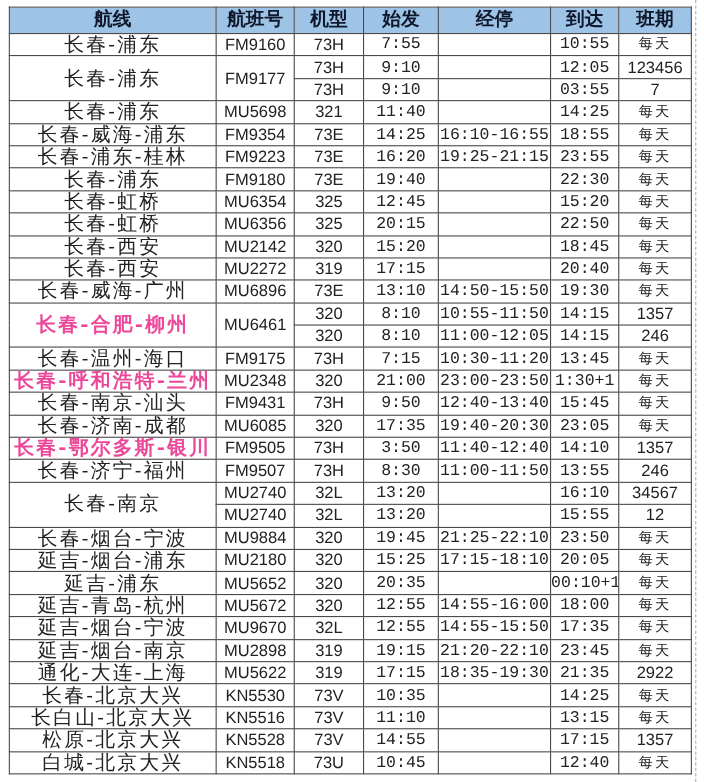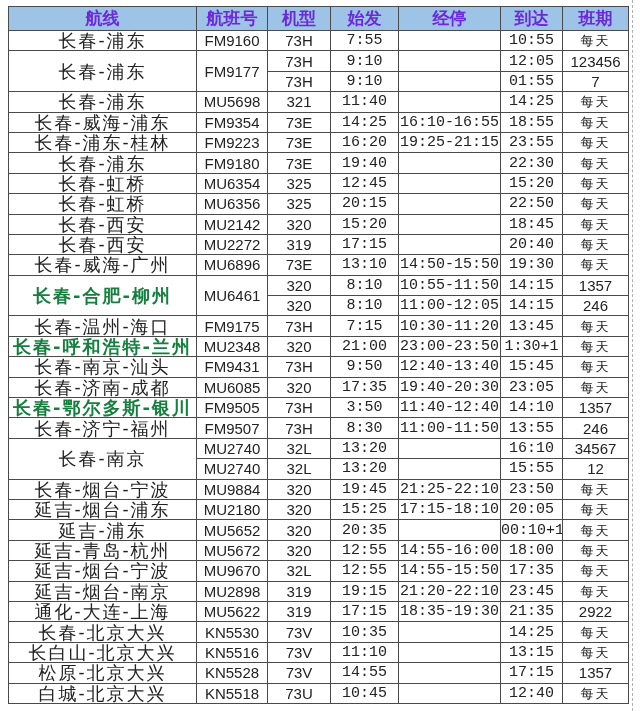--- a/index.html
+++ b/index.html
@@ -1,24 +1,24 @@
 <!DOCTYPE html>
 <html><head>
 <meta charset="utf-8">
 <style>
   html, body { margin: 0; padding: 0; background: #ffffff; }
   body { width: 640px; height: 711px; position: relative; overflow: hidden; }
   .wrap { position: absolute; left: 8px; top: 6px; width: 620px; }
   .dash { position: absolute; left: 632px; top: 0; width: 0; height: 711px; border-left: 1px dashed #b0b0b0; }
   table { border-collapse: collapse; width: 620px; table-layout: fixed; }
   th, td { border: 1px solid #4a4a4a; text-align: center; padding: 0; overflow: hidden; white-space: nowrap; }
-  th { background: #9dc3e6; height: 23px; font-family: "DejaVu Sans", sans-serif; font-weight: bold; font-size: 17px; color: #6d28d9; line-height: 23px; }
+  th { background: #9dc3e6; height: 23px; font-family: "DejaVu Sans", sans-serif; font-weight: bold; font-size: 17px; color: #0f172a; line-height: 23px; }
   td { height: 19.4px; line-height: 19px; font-size: 14px; color: #222; }
   td.route { font-family: "DejaVu Serif", serif; font-size: 18px; letter-spacing: 2px; }
-  td.route.red { color: #15803d; font-weight: bold; }
+  td.route.red { color: #ec4899; font-weight: bold; }
   td.mono { font-family: "Liberation Mono", monospace; font-size: 15px; }
   td.sans { font-family: "Liberation Sans", sans-serif; font-size: 15px; }
   td.days { font-family: "Liberation Sans", sans-serif; font-size: 15px; }
   td.days.zh { font-family: "DejaVu Serif", serif; font-size: 13px; letter-spacing: 2px; }
 </style>
 </head>
 <body>
 
 <div class="dash"></div>
 <div class="wrap">
@@ -59,21 +59,21 @@
           <td class="sans">73H</td>
           <td class="mono">9:10</td>
           <td class="mono"></td>
           <td class="mono">12:05</td>
           <td class="days">123456</td>
         </tr>
         <tr>
           <td class="sans">73H</td>
           <td class="mono">9:10</td>
           <td class="mono"></td>
-          <td class="mono">01:55</td>
+          <td class="mono">03:55</td>
           <td class="days">7</td>
         </tr>
         <tr>
           <td class="route">长春-浦东</td>
           <td class="sans">MU5698</td>
           <td class="sans">321</td>
           <td class="mono">11:40</td>
           <td class="mono"></td>
           <td class="mono">14:25</td>
           <td class="days zh">每天</td>

